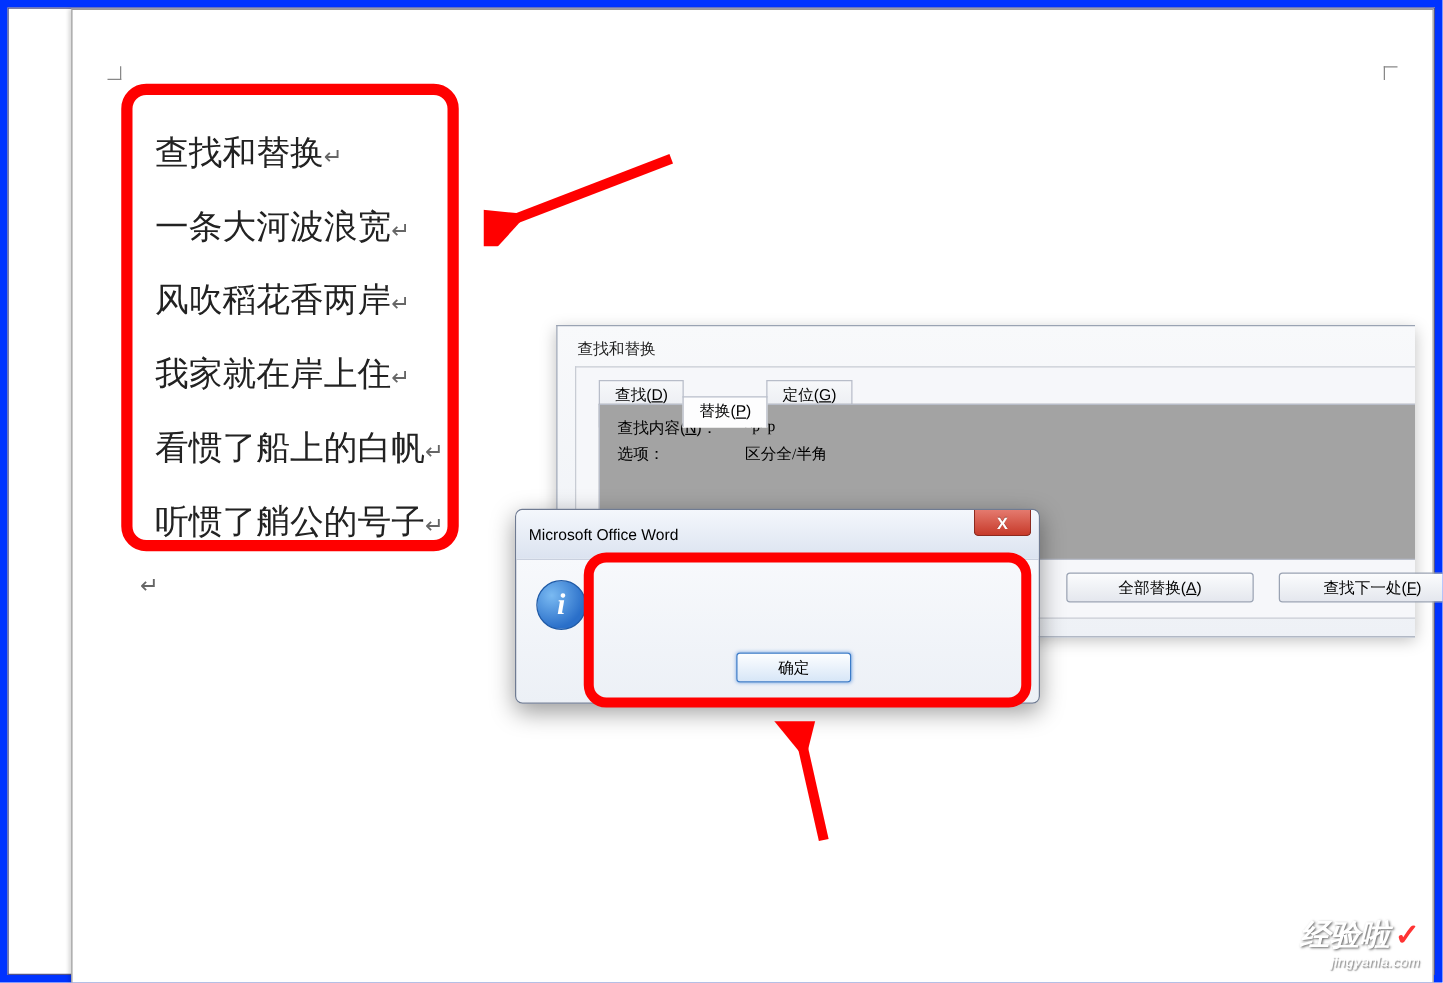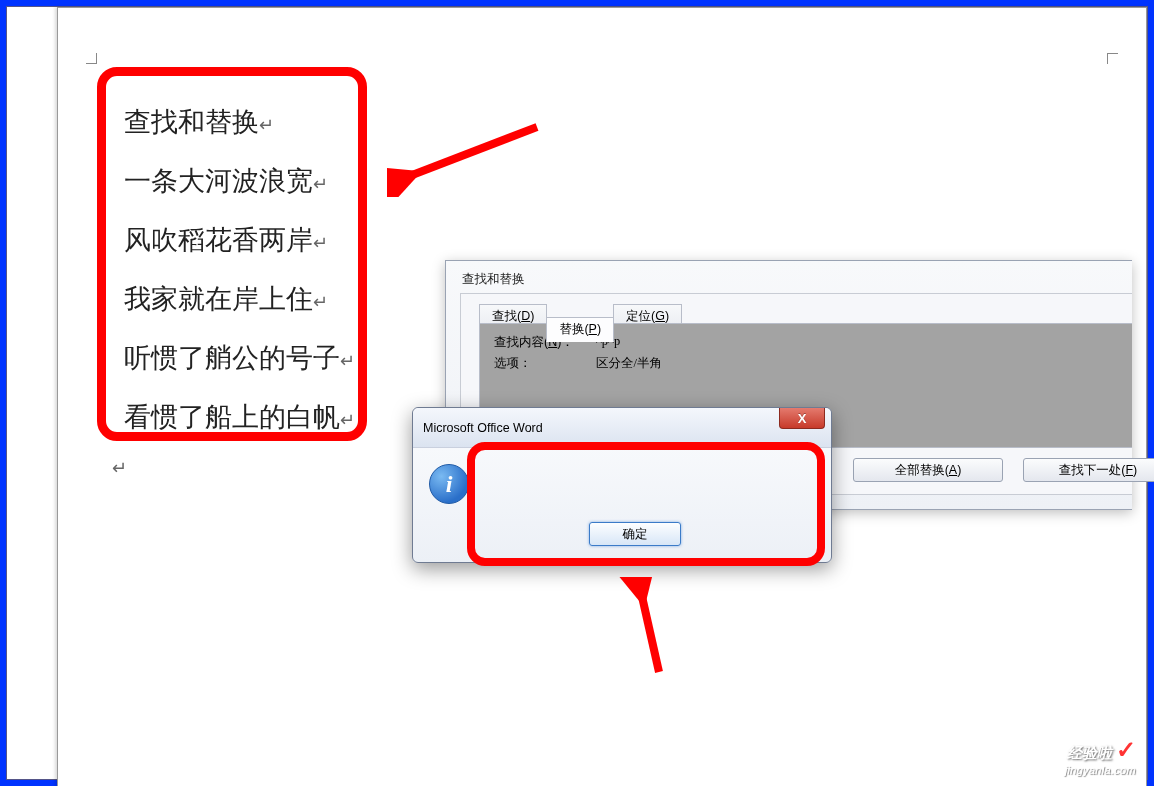--- a/index.html
+++ b/index.html
@@ -261,21 +261,21 @@
     .hl1 { top: 435px; left: 460px; width: 358px; height: 124px; }
     .watermark {
       position: absolute;
       bottom: 10px;
       right: 18px;
       text-align: right;
       color: #fff;
       font-family: "Microsoft YaHei", sans-serif;
     }
     .wm-cn {
-      font-size: 15px;
+      font-size: 24px;
       font-weight: bold;
       font-style: italic;
       text-shadow: 1px 1px 2px rgba(0,0,0,0.6);
       display:inline-block;
     }
     .wm-check { color: #f33; font-size: 24px; font-weight: bold; margin-left:4px;}
     .wm-en { font-size: 11px; font-style: italic; text-shadow: 1px 1px 1px rgba(0,0,0,0.5); letter-spacing:0.3px;}
     .u { text-decoration: underline; }
   </style>
 </head>
@@ -285,22 +285,22 @@
   <div class="doc-page">
     <div class="margin-tl"></div>
     <div class="margin-tr"></div>
   </div>
 
   <div class="poem-box">
     <div class="poem-line"><span>查找和替换</span><span class="poem-mark">↵</span></div>
     <div class="poem-line"><span>一条大河波浪宽</span><span class="poem-mark">↵</span></div>
     <div class="poem-line"><span>风吹稻花香两岸</span><span class="poem-mark">↵</span></div>
     <div class="poem-line"><span>我家就在岸上住</span><span class="poem-mark">↵</span></div>
+    <div class="poem-line"><span>看惯了船上的白帆</span><span class="poem-mark">↵</span></div>
     <div class="poem-line"><span>听惯了艄公的号子</span><span class="poem-mark">↵</span></div>
-    <div class="poem-line"><span>看惯了船上的白帆</span><span class="poem-mark">↵</span></div>
   </div>
   <div class="extra-mark">↵</div>
 
   <svg class="arrow1" width="170" height="80">
     <defs>
         <marker id="ah1" markerWidth="8" markerHeight="8" refX="2" refY="4" orient="auto">
           <path d="M8,0 L0,4 L8,8 Z" fill="#f00"></path>
         </marker>
       </defs>
     <line x1="150" y1="10" x2="20" y2="60" stroke="#f00" stroke-width="8" marker-end="url(#ah1)"></line>

